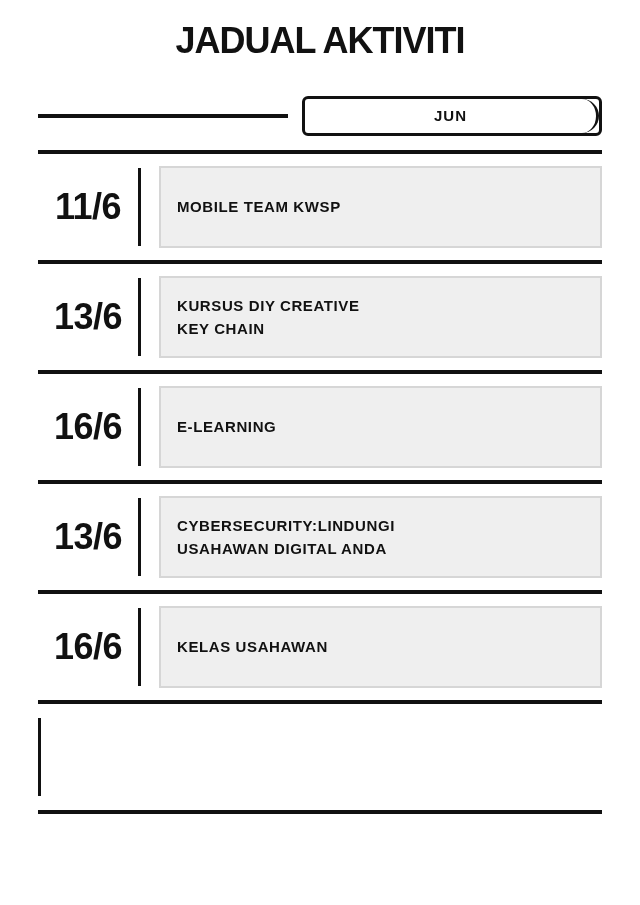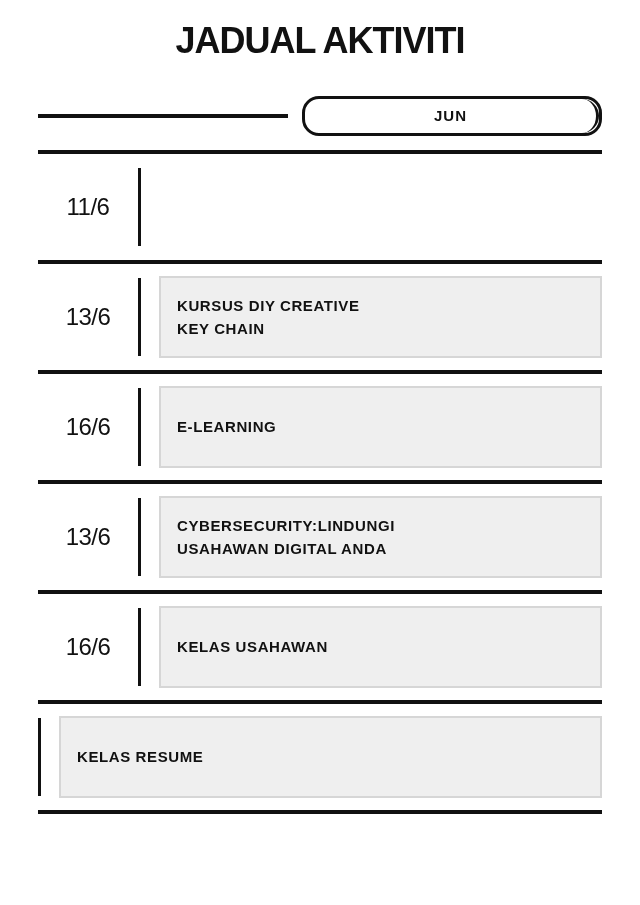--- a/index.html
+++ b/index.html
@@ -43,21 +43,21 @@
   .rule {
     flex: 0 0 250px;
     height: 4px;
     background: #111111;
     margin-right: 14px;
   }
   .month-pill {
     flex: 1 1 auto;
     height: 34px;
     border: 3px solid #111111;
-    border-radius: 17px;
+    border-radius: 6px;
     display: flex;
     align-items: stretch;
     overflow: hidden;
     background: #ffffff;
   }
   .month-name {
     flex: 1 1 auto;
     display: flex;
     align-items: center;
     justify-content: center;
@@ -90,22 +90,22 @@
     display: flex;
     align-items: stretch;
     min-height: 94px;
     padding: 6px 0;
   }
   .date-cell {
     flex: 0 0 100px;
     display: flex;
     align-items: center;
     justify-content: center;
-    font-size: 24px;
-    font-weight: 400;
+    font-size: 36px;
+    font-weight: 700;
     letter-spacing: -0.5px;
   }
   .vbar {
     flex: 0 0 3px;
     background: #111111;
     margin: 8px 18px 8px 0;
   }
   .event-box {
     flex: 1 1 auto;
     background: #efefef;
@@ -137,20 +137,23 @@
       <div class="month-name">JUN</div>
     </div>
   </div>
 
   <div class="schedule">
 
     <div class="divider"></div>
     <div class="entry">
       <div class="date-cell">11/6</div>
       <div class="vbar"></div>
+      <div class="event-box">
+        <span class="event-text">MOBILE TEAM KWSP</span>
+      </div>
     </div>
 
     <div class="divider"></div>
     <div class="entry">
       <div class="date-cell">13/6</div>
       <div class="vbar"></div>
       <div class="event-box">
         <span class="event-text">KURSUS DIY CREATIVE
 KEY CHAIN</span>
       </div>
@@ -180,21 +183,18 @@
       <div class="date-cell">16/6</div>
       <div class="vbar"></div>
       <div class="event-box">
         <span class="event-text">KELAS USAHAWAN</span>
       </div>
     </div>
 
     <div class="divider"></div>
     <div class="entry">
       <div class="vbar"></div>
-      <div class="event-box">
-        <span class="event-text">KELAS RESUME</span>
-      </div>
     </div>
 
     <div class="divider"></div>
 
   </div>
 </div>
 
 </body></html>

